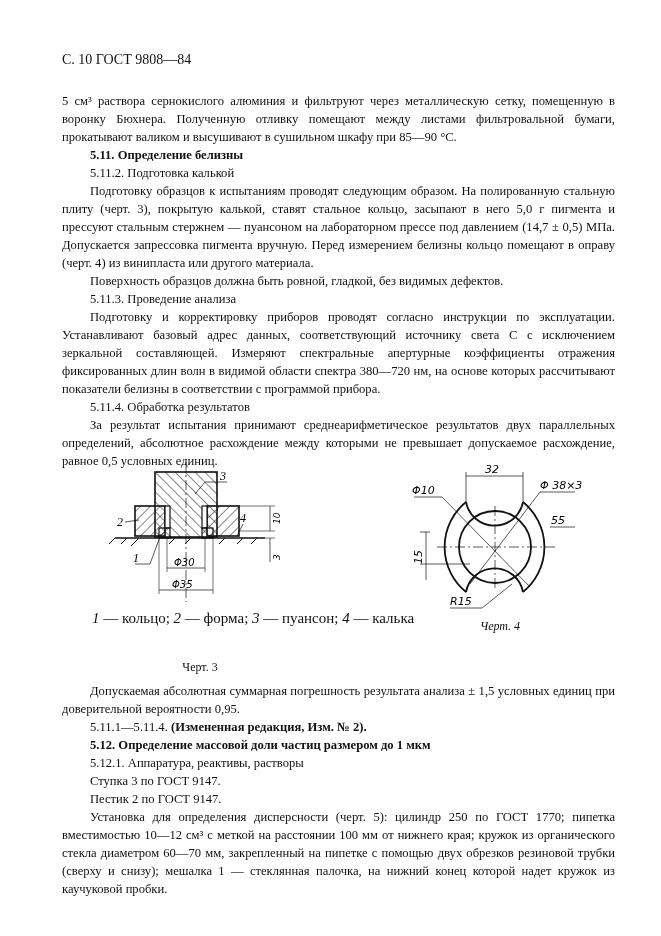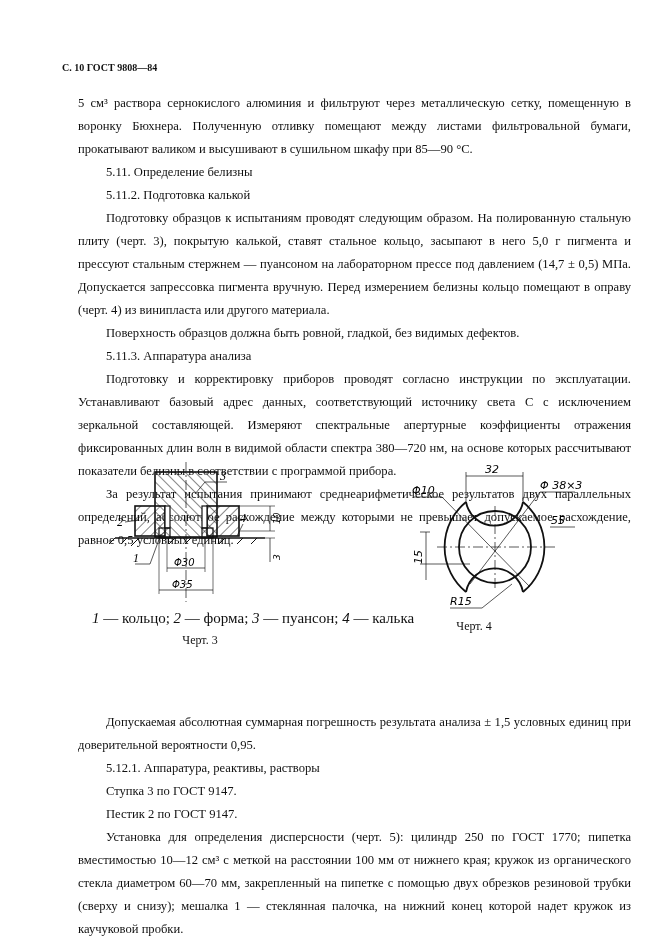--- a/index.html
+++ b/index.html
@@ -1,41 +1,42 @@
 <!DOCTYPE html>
 <html><head>
 <meta charset="utf-8">
 <style>
   html, body { margin: 0; padding: 0; background: #ffffff; }
   body { width: 661px; height: 936px; position: relative; overflow: hidden;
          font-family: "Liberation Serif", "DejaVu Serif", serif; color: #111; }
-  .page-header { position: absolute; left: 62px; top: 62px; font-weight: bold; font-size: 10px; }
-  .block { position: absolute; left: 62px; width: 553px; font-size: 12.6px; line-height: 23px; text-align: justify; margin-left: 16px; }
+  .page-header { position: absolute; left: 62px; top: 52px; font-weight: normal; font-size: 14px; }
+  .block { position: absolute; left: 62px; width: 553px; font-size: 12.6px; line-height: 18px; text-align: justify; }
   .p { margin: 0; }
   .ind { text-indent: 28px; }
   .sub { padding-left: 28px; }
-  .b { font-weight: normal; }
+  .b { font-weight: bold; }
   .fig { position: absolute; }
   .caption { position: absolute; font-size: 12px; text-align: center; }
   .legend { position: absolute; font-size: 15px; font-style: italic; }
   .legend span.t { font-style: normal; }
 </style>
 </head>
 <body>
 
 <div class="page-header">С. 10 ГОСТ 9808—84</div>
 
 <div class="block" style="top:92px;">
   <p class="p">5 см³ раствора сернокислого алюминия и фильтруют через металлическую сетку, помещенную в воронку Бюхнера. Полученную отливку помещают между листами фильтровальной бумаги, прокатывают валиком и высушивают в сушильном шкафу при 85—90 °С.</p>
   <p class="p sub b">5.11. Определение белизны</p>
   <p class="p sub">5.11.2. Подготовка калькой</p>
   <p class="p ind">Подготовку образцов к испытаниям проводят следующим образом. На полированную стальную плиту (черт. 3), покрытую калькой, ставят стальное кольцо, засыпают в него 5,0 г пигмента и прессуют стальным стержнем — пуансоном на лабораторном прессе под давлением (14,7 ± 0,5) МПа. Допускается запрессовка пигмента вручную. Перед измерением белизны кольцо помещают в оправу (черт. 4) из винипласта или другого материала.</p>
   <p class="p ind">Поверхность образцов должна быть ровной, гладкой, без видимых дефектов.</p>
-  <p class="p sub">5.11.3. Аппаратура анализа</p>
+  <p class="p sub">5.11.3. Проведение анализа</p>
   <p class="p ind">Подготовку и корректировку приборов проводят согласно инструкции по эксплуатации. Устанавливают базовый адрес данных, соответствующий источнику света С с исключением зеркальной составляющей. Измеряют спектральные апертурные коэффициенты отражения фиксированных длин волн в видимой области спектра 380—720 нм, на основе которых рассчитывают показатели белизны в соответствии с программой прибора.</p>
+  <p class="p sub">5.11.4. Обработка результатов</p>
   <p class="p ind">За результат испытания принимают среднеарифметическое результатов двух параллельных определений, абсолютное расхождение между которыми не превышает допускаемое расхождение, равное 0,5 условных единиц.</p>
 </div>
 
 <svg class="fig" style="left:95px; top:462px;" width="200" height="140" viewBox="0 0 200 140">
   <defs>
     <pattern id="hatch" width="7" height="7" patternUnits="userSpaceOnUse" patternTransform="rotate(45)">
       <line x1="0" y1="0" x2="0" y2="7" stroke="#111" stroke-width="1"></line>
     </pattern>
     <pattern id="hatch2" width="7" height="7" patternUnits="userSpaceOnUse" patternTransform="rotate(-45)">
       <line x1="0" y1="0" x2="0" y2="7" stroke="#111" stroke-width="1"></line>
@@ -91,21 +92,21 @@
   <text x="38" y="100" font-size="12" font-style="italic">1</text>
   <text x="79" y="104" font-size="10" font-style="italic" font-family="DejaVu Sans, sans-serif">Φ30</text>
   <text x="77" y="126" font-size="10" font-style="italic" font-family="DejaVu Sans, sans-serif">Φ35</text>
   <text x="0" y="0" font-size="9" font-style="italic" transform="translate(185,62) rotate(-90)" font-family="DejaVu Sans, sans-serif">10</text>
   <text x="0" y="0" font-size="9" font-style="italic" transform="translate(185,98) rotate(-90)" font-family="DejaVu Sans, sans-serif">3</text>
 </svg>
 
 <div class="legend" style="left:92px; top:610px;">
   <span>1</span><span class="t"> — кольцо; </span><span>2</span><span class="t"> — форма; </span><span>3</span><span class="t"> — пуансон; </span><span>4</span><span class="t"> — калька</span>
 </div>
-<div class="caption" style="left:170px; top:633px; width:60px;">Черт. 3</div>
+<div class="caption" style="left:170px; top:660px; width:60px;">Черт. 3</div>
 
 <svg class="fig" style="left:400px; top:462px;" width="210" height="160" viewBox="0 0 210 160">
   <g fill="none" stroke="#111" stroke-width="1.8">
 
     <path d="M 66 40 A 58 58 0 0 0 66 130"></path>
     <path d="M 123 40 A 58 58 0 0 1 123 130"></path>
 
     <path d="M 66 40 A 29 29 0 0 0 123 40"></path>
 
     <path d="M 66 130 A 29 29 0 0 1 123 130"></path>
@@ -129,21 +130,23 @@
     <line x1="50" y1="146" x2="82" y2="146"></line>
     <line x1="82" y1="146" x2="112" y2="122"></line>
   </g>
   <text x="85" y="11" font-size="11" font-style="italic" font-family="DejaVu Sans, sans-serif">32</text>
   <text x="12" y="32" font-size="11" font-style="italic" font-family="DejaVu Sans, sans-serif">Φ10</text>
   <text x="140" y="27" font-size="11" font-style="italic" font-family="DejaVu Sans, sans-serif">Φ 38×3</text>
   <text x="151" y="62" font-size="11" font-style="italic" font-family="DejaVu Sans, sans-serif">55</text>
   <text x="0" y="0" font-size="11" font-style="italic" font-family="DejaVu Sans, sans-serif" transform="translate(22,102) rotate(-90)">15</text>
   <text x="50" y="143" font-size="11" font-style="italic" font-family="DejaVu Sans, sans-serif">R15</text>
 </svg>
-<div class="caption" style="left:444px; top:619px; width:60px;">Черт. 4</div>
+<div class="caption" style="left:470px; top:619px; width:60px;font-style:italic;">Черт. 4</div>
 
-<div class="block" style="top:711px;">
+<div class="block" style="top:682px;">
   <p class="p ind">Допускаемая абсолютная суммарная погрешность результата анализа ± 1,5 условных единиц при доверительной вероятности 0,95.</p>
+  <p class="p sub"><span>5.11.1—5.11.4.</span> <span class="b">(Измененная редакция, Изм. № 2).</span></p>
+  <p class="p sub b">5.12. Определение массовой доли частиц размером до 1 мкм</p>
   <p class="p sub">5.12.1. Аппаратура, реактивы, растворы</p>
   <p class="p sub">Ступка 3 по ГОСТ 9147.</p>
   <p class="p sub">Пестик 2 по ГОСТ 9147.</p>
   <p class="p ind">Установка для определения дисперсности (черт. 5): цилиндр 250 по ГОСТ 1770; пипетка вместимостью 10—12 см³ с меткой на расстоянии 100 мм от нижнего края; кружок из органического стекла диаметром 60—70 мм, закрепленный на пипетке с помощью двух обрезков резиновой трубки (сверху и снизу); мешалка 1 — стеклянная палочка, на нижний конец которой надет кружок из каучуковой пробки.</p>
 </div>
 
 </body></html>

